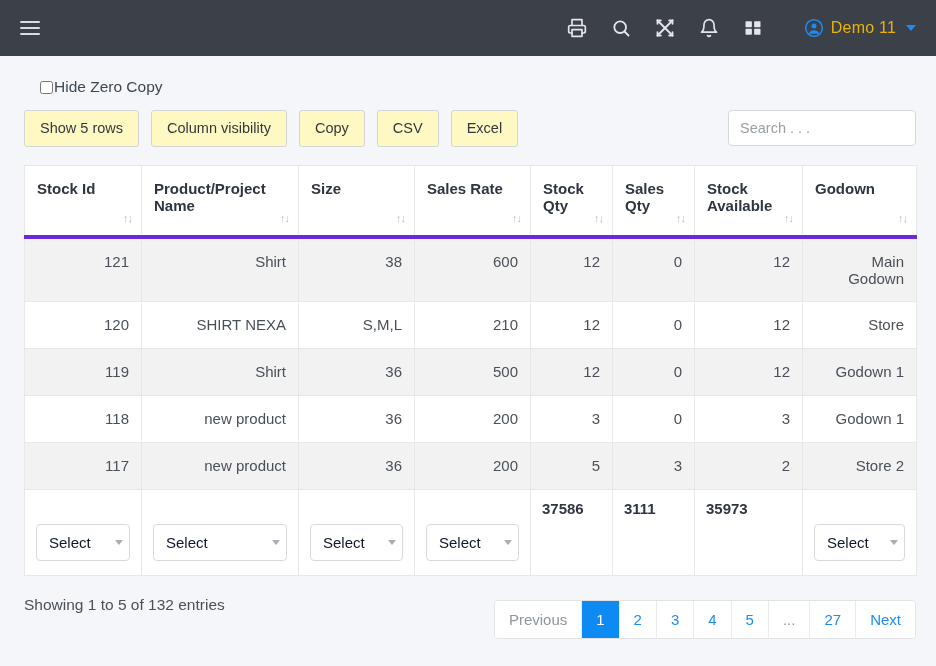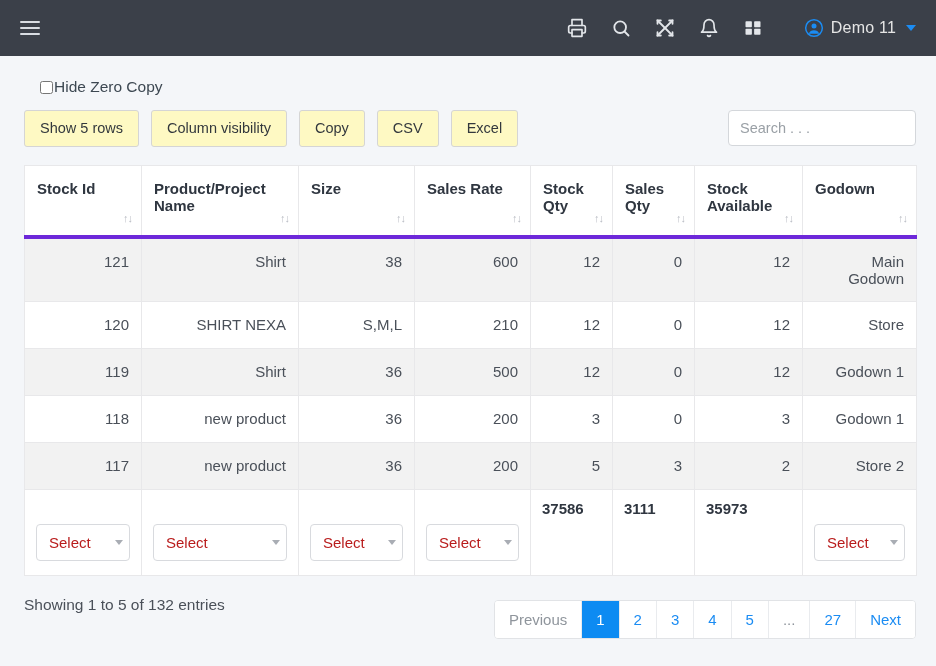--- a/index.html
+++ b/index.html
@@ -43,21 +43,21 @@
   .tb-icon svg { display: block; }
 
   .user-menu {
     display: flex; align-items: center;
     gap: 7px;
     margin-left: 18px;
     margin-right: 4px;
     cursor: pointer;
   }
   .user-menu .avatar { width: 20px; height: 20px; color: #1b8cf3; }
-  .user-name { color: #e5e5e5; font-size: 16px; letter-spacing: .2px; }
+  .user-name { color: #eab308; font-size: 16px; letter-spacing: .2px; }
   .caret-down {
     width: 0; height: 0;
     border-left: 5px solid transparent;
     border-right: 5px solid transparent;
     border-top: 6px solid #1b8cf3;
     margin-left: 3px;
   }
 
   
   .content { padding: 16px 20px 0 24px; }
@@ -157,21 +157,21 @@
   .foot-total { font-weight: bold; color: #2f3640; font-size: 15px; }
   .select-box {
     display: flex;
     align-items: center;
     justify-content: space-between;
     border: 1px solid #d8dade;
     border-radius: 4px;
     background: #fff;
     padding: 9px 6px 9px 12px;
     font-size: 15px;
-    color: #b91c1c;
+    color: #0f172a;
     cursor: pointer;
     margin-top: 24px;
     width: 100%;
   }
   .select-caret {
     width: 0; height: 0;
     border-left: 4px solid transparent;
     border-right: 4px solid transparent;
     border-top: 5px solid #a9adb4;
     margin-left: 8px;

